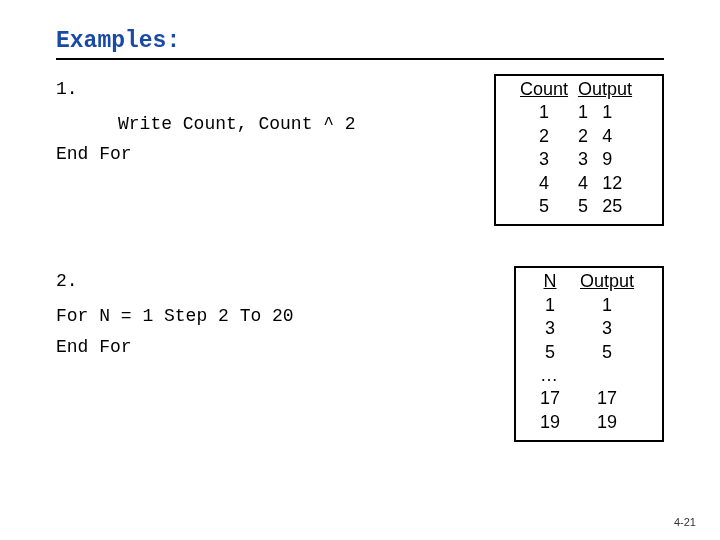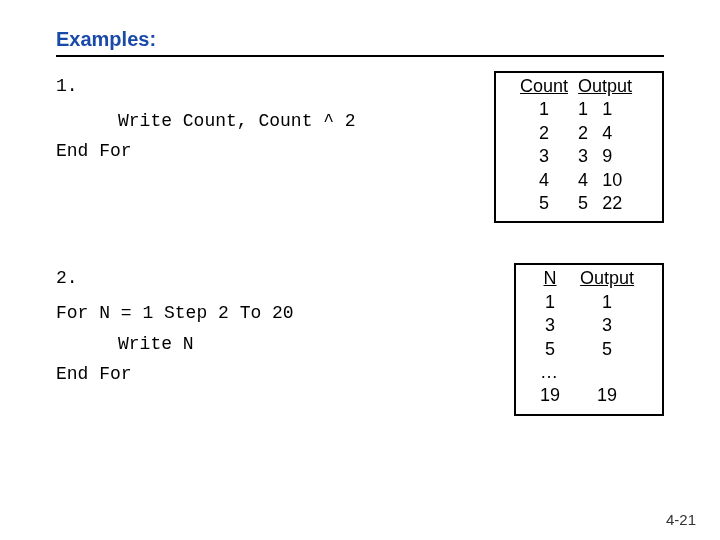--- a/index.html
+++ b/index.html
@@ -13,23 +13,23 @@
     position: relative;
   }
   .page {
     padding: 28px 56px 0 56px;
     position: relative;
     height: 100%;
     box-sizing: border-box;
   }
   .heading {
     color: #1a4aa8;
-    font-family: Liberation Sans, sans-serif;
+    font-family: Liberation Mono, monospace;
     font-weight: bold;
-    font-size: 20px;
+    font-size: 23px;
     margin: 0 0 4px 0;
   }
   .rule {
     border: none;
     border-top: 2px solid #000;
     margin: 0 0 14px 0;
     width: 100%;
   }
   .two-col {
     display: flex;
@@ -76,21 +76,21 @@
   .trace-box td.c, .trace-box th.c {
     text-align: center;
     padding: 0 10px;
     margin-top: 40px;
   }
   .footer {
     position: absolute;
     right: 24px;
     bottom: 12px;
     font-family: Arial, Helvetica, sans-serif;
-    font-size: 15px;
+    font-size: 11px;
     color: #333;
   }
 </style>
 </head>
 <body>
 
 <div class="page">
   <h1 class="heading">Examples:</h1>
   <hr class="rule">
 
@@ -119,38 +119,37 @@
             <td>4</td>
           </tr>
           <tr>
             <td class="c">3</td>
             <td>3</td>
             <td>9</td>
           </tr>
           <tr>
             <td class="c">4</td>
             <td>4</td>
-            <td>10</td>
+            <td>12</td>
           </tr>
           <tr>
             <td class="c">5</td>
             <td>5</td>
-            <td>22</td>
+            <td>25</td>
           </tr>
         </tbody>
           </table>
       </div>
     </div>
   </div>
 
   <div class="two-col">
     <div class="code-col">
       <div class="num">2.</div>
       <div>For N = 1 Step 2 To 20</div>
-      <div class="indent2">Write N</div>
       <div>End For</div>
     </div>
     <div class="table-col">
       <div class="trace-box" style="min-width:120px;">
         <table>
           <tbody>
               <tr>
             <th class="c">N</th>
             <th class="c">Output</th>
           </tr>
@@ -164,20 +163,24 @@
           </tr>
           <tr>
             <td class="c">5</td>
             <td class="c">5</td>
           </tr>
           <tr>
             <td class="c" style="text-align:left;">…</td>
             <td class="c"></td>
           </tr>
           <tr>
+            <td class="c">17</td>
+            <td class="c">17</td>
+          </tr>
+          <tr>
             <td class="c">19</td>
             <td class="c">19</td>
           </tr>
         </tbody>
           </table>
       </div>
     </div>
   </div>
 
   <div class="footer">4-21</div>

